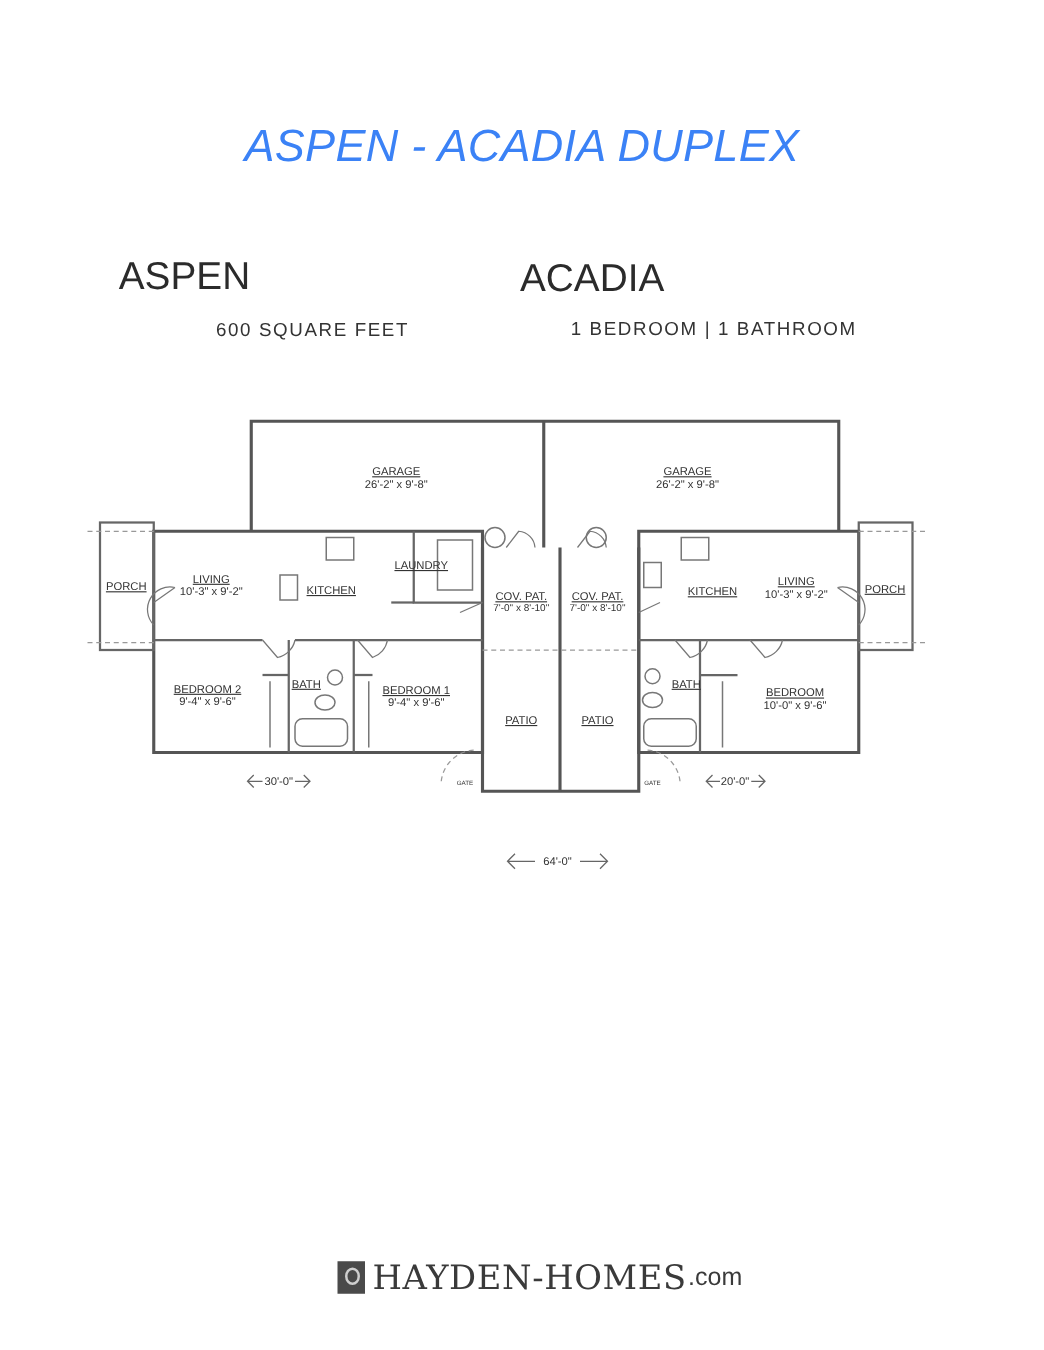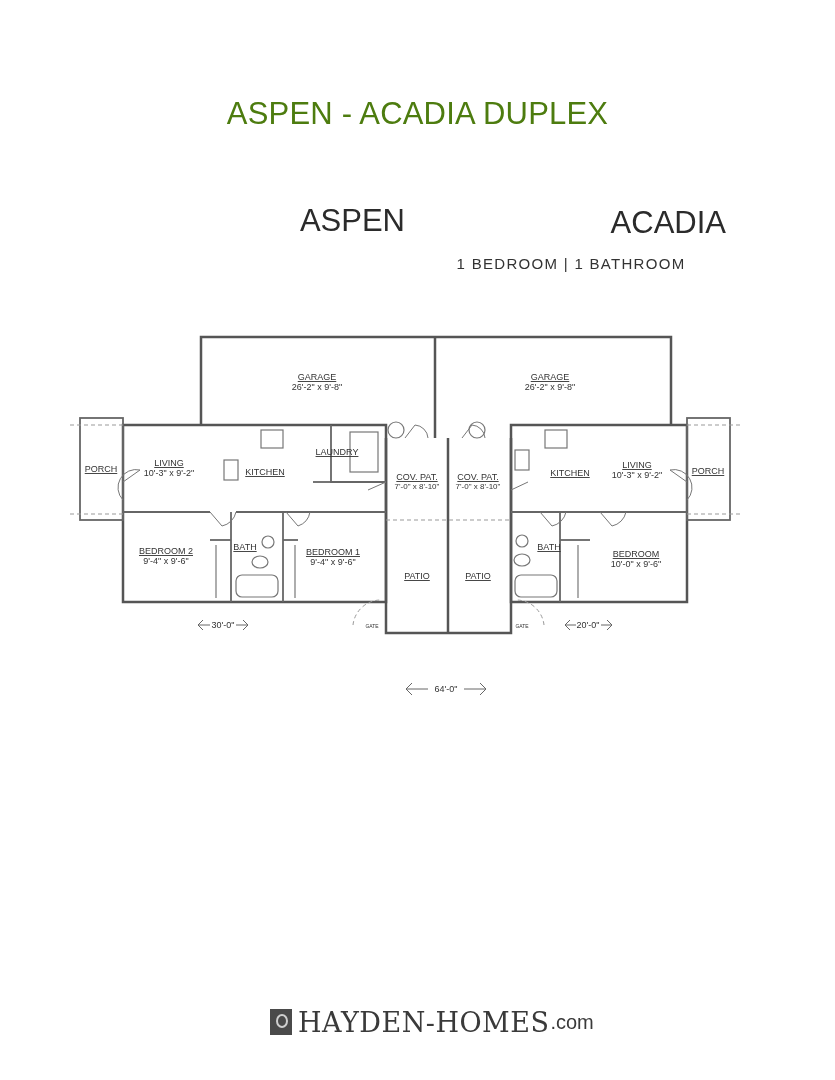--- a/index.html
+++ b/index.html
@@ -1,37 +1,38 @@
 <!DOCTYPE html>
 <html><head>
   <meta charset="utf-8">
   <style>
     html, body { margin: 0; padding: 0; background: #ffffff; }
     body { width: 835px; height: 1080px; position: relative; overflow: hidden;
            font-family: "Liberation Sans", sans-serif; color: #2a2a2a; }
     .abs { position: absolute; }
-    .title { left: 0; width: 835px; top: 96px; text-align: center; font-size: 31px; letter-spacing: 0.2px; color: #4d7c0f; }
-    .unit-name { font-size: 31px; text-align: right; color: #2b2b2b; }
+    .title { left: 0; width: 835px; top: 96px; text-align: center; font-size: 36px; letter-spacing: 0.2px; color: #3b82f6; font-style: italic; }
+    .unit-name { font-size: 31px; text-align: left; color: #2b2b2b; }
     .unit-sub { font-size: 15px; letter-spacing: 1.3px; text-align: center; color: #333; }
     #plan { position: absolute; left: 0; top: 0; }
     #plan text { font-family: "Liberation Sans", sans-serif; fill: #333; }
     .logo { left: 270px; top: 1005px; height: 34px; display: flex; align-items: center; text-align: right; }
     .logo-mark { width: 22px; height: 26px; background: #4a4a4a; margin-right: 6px; position: relative; }
     .logo-mark::after { content: ""; position: absolute; left: 6px; top: 5px; width: 8px; height: 10px;
                         border: 2px solid #cfcfcf; border-radius: 50%; }
     .logo-text { font-family: "DejaVu Serif", serif; font-size: 27px; color: #3a3a3a; letter-spacing: 0.5px; }
     .logo-tld { font-family: Liberation Sans, sans-serif; font-size: 20px; color: #3a3a3a; margin-left: 1px; }
   </style>
 </head>
 <body>
 
 <div class="abs title">ASPEN - ACADIA DUPLEX</div>
 
 <div class="abs" style="left:95px; top:203px; width:310px;">
   <div class="unit-name">ASPEN</div>
+  <div class="unit-sub" style="margin-top:17px;">600 SQUARE FEET</div>
 </div>
 
 <div class="abs" style="left:416px; top:205px; width:310px;">
   <div class="unit-name">ACADIA</div>
   <div class="unit-sub" style="margin-top:14px;">1 BEDROOM | 1 BATHROOM</div>
 </div>
 
 <svg id="plan" width="835" height="720" viewBox="0 0 835 720">
   <g fill="none" stroke="#555" stroke-width="2.5">
 

